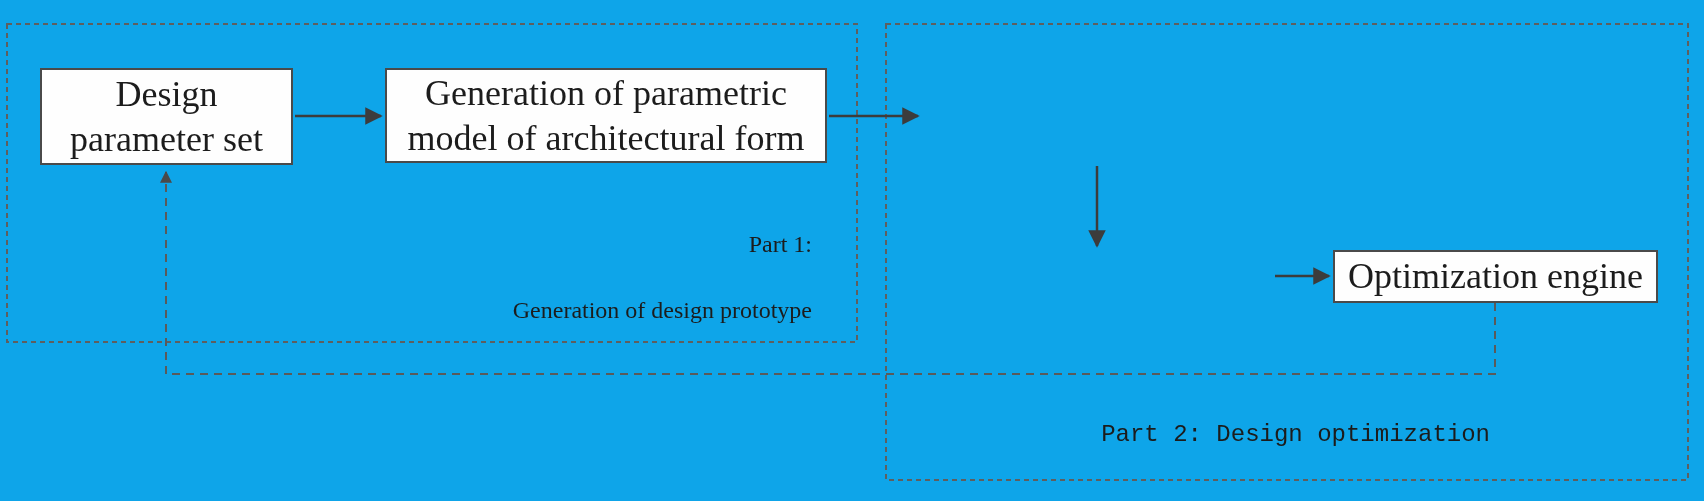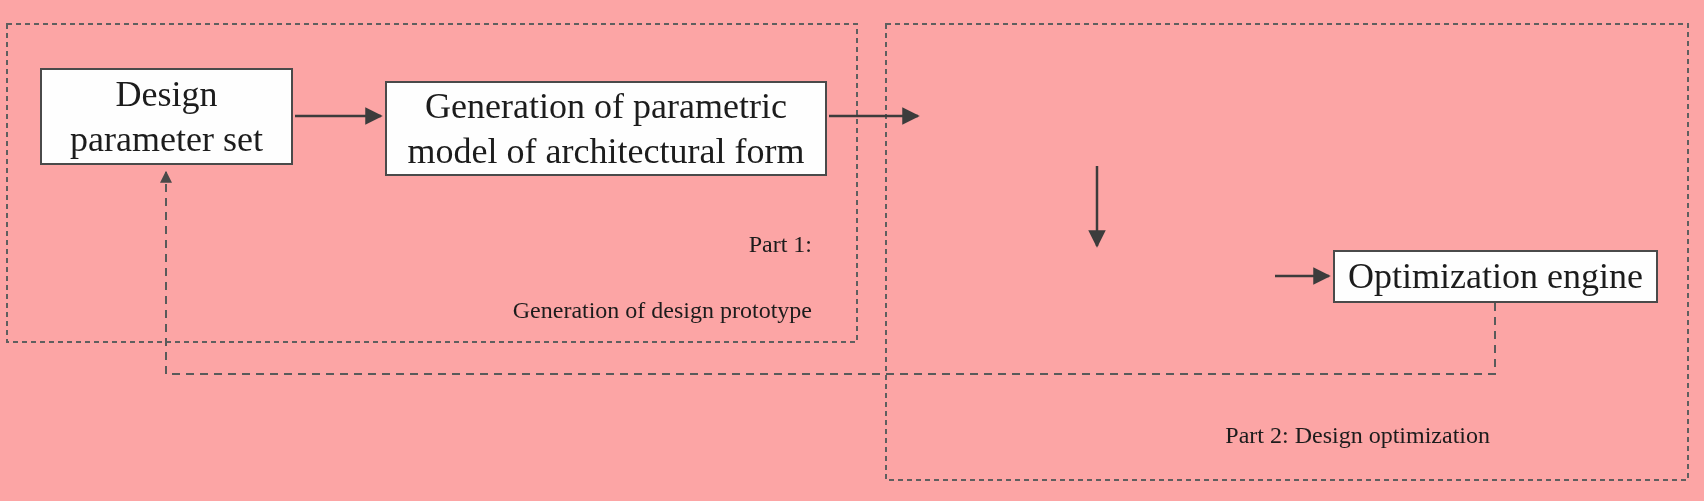--- a/index.html
+++ b/index.html
@@ -1,20 +1,20 @@
 <!DOCTYPE html>
 <html><head>
 <meta charset="utf-8">
 <style>
   html, body { margin: 0; padding: 0; background: #ffffff; }
   .canvas {
     position: relative;
     width: 1704px;
     height: 501px;
-    background: #fca5a5;
+    background: #0ea5e9;
     font-family: "Liberation Serif", serif;
     color: #1c1c1c;
     overflow: hidden;
   }
   .layer {
     position: absolute;
     left: 0; top: 0;
     width: 1704px; height: 501px;
   }
   .node {
@@ -24,33 +24,33 @@
     align-items: center;
     justify-content: center;
     text-align: center;
     background: #fefefe;
     border: 2px solid #4a4a4a;
     font-size: 36px;
     line-height: 45px;
     white-space: pre;
   }
   #node-design  { left: 40px;   top: 68px;  width: 253px; height: 97px; }
-  #node-model   { left: 385px;  top: 68px;  width: 442px; height: 95px; margin-top: 13px; }
+  #node-model   { left: 385px;  top: 68px;  width: 442px; height: 95px; }
   #node-energy  { left: 922px;  top: 67px;  width: 351px; height: 97px; }
   #node-engine  { left: 922px;  top: 250px; width: 351px; height: 53px; }
   #node-result  { left: 1333px; top: 250px; width: 325px; height: 53px; }
   .part-label {
     position: absolute;
     text-align: right;
     font-size: 24px;
     line-height: 66px;
     white-space: pre;
   }
   #label-part1 { left: 212px; top: 211px; width: 600px; }
-  #label-part2 { left: 890px; top: 402px; width: 600px; }
+  #label-part2 { left: 890px; top: 402px; width: 600px; font-family: Liberation Mono, monospace; }
 </style>
 </head>
 <body>
 
 <div class="canvas">
 
   <svg class="layer" viewBox="0 0 1704 501" xmlns="http://www.w3.org/2000/svg">
     <defs>
       <marker id="arrowhead" viewBox="0 0 10 10" refX="9" refY="5" markerWidth="7" markerHeight="7" orient="auto-start-reverse">
         <path d="M0,0 L10,5 L0,10 z" fill="#3c3c3c"></path>

